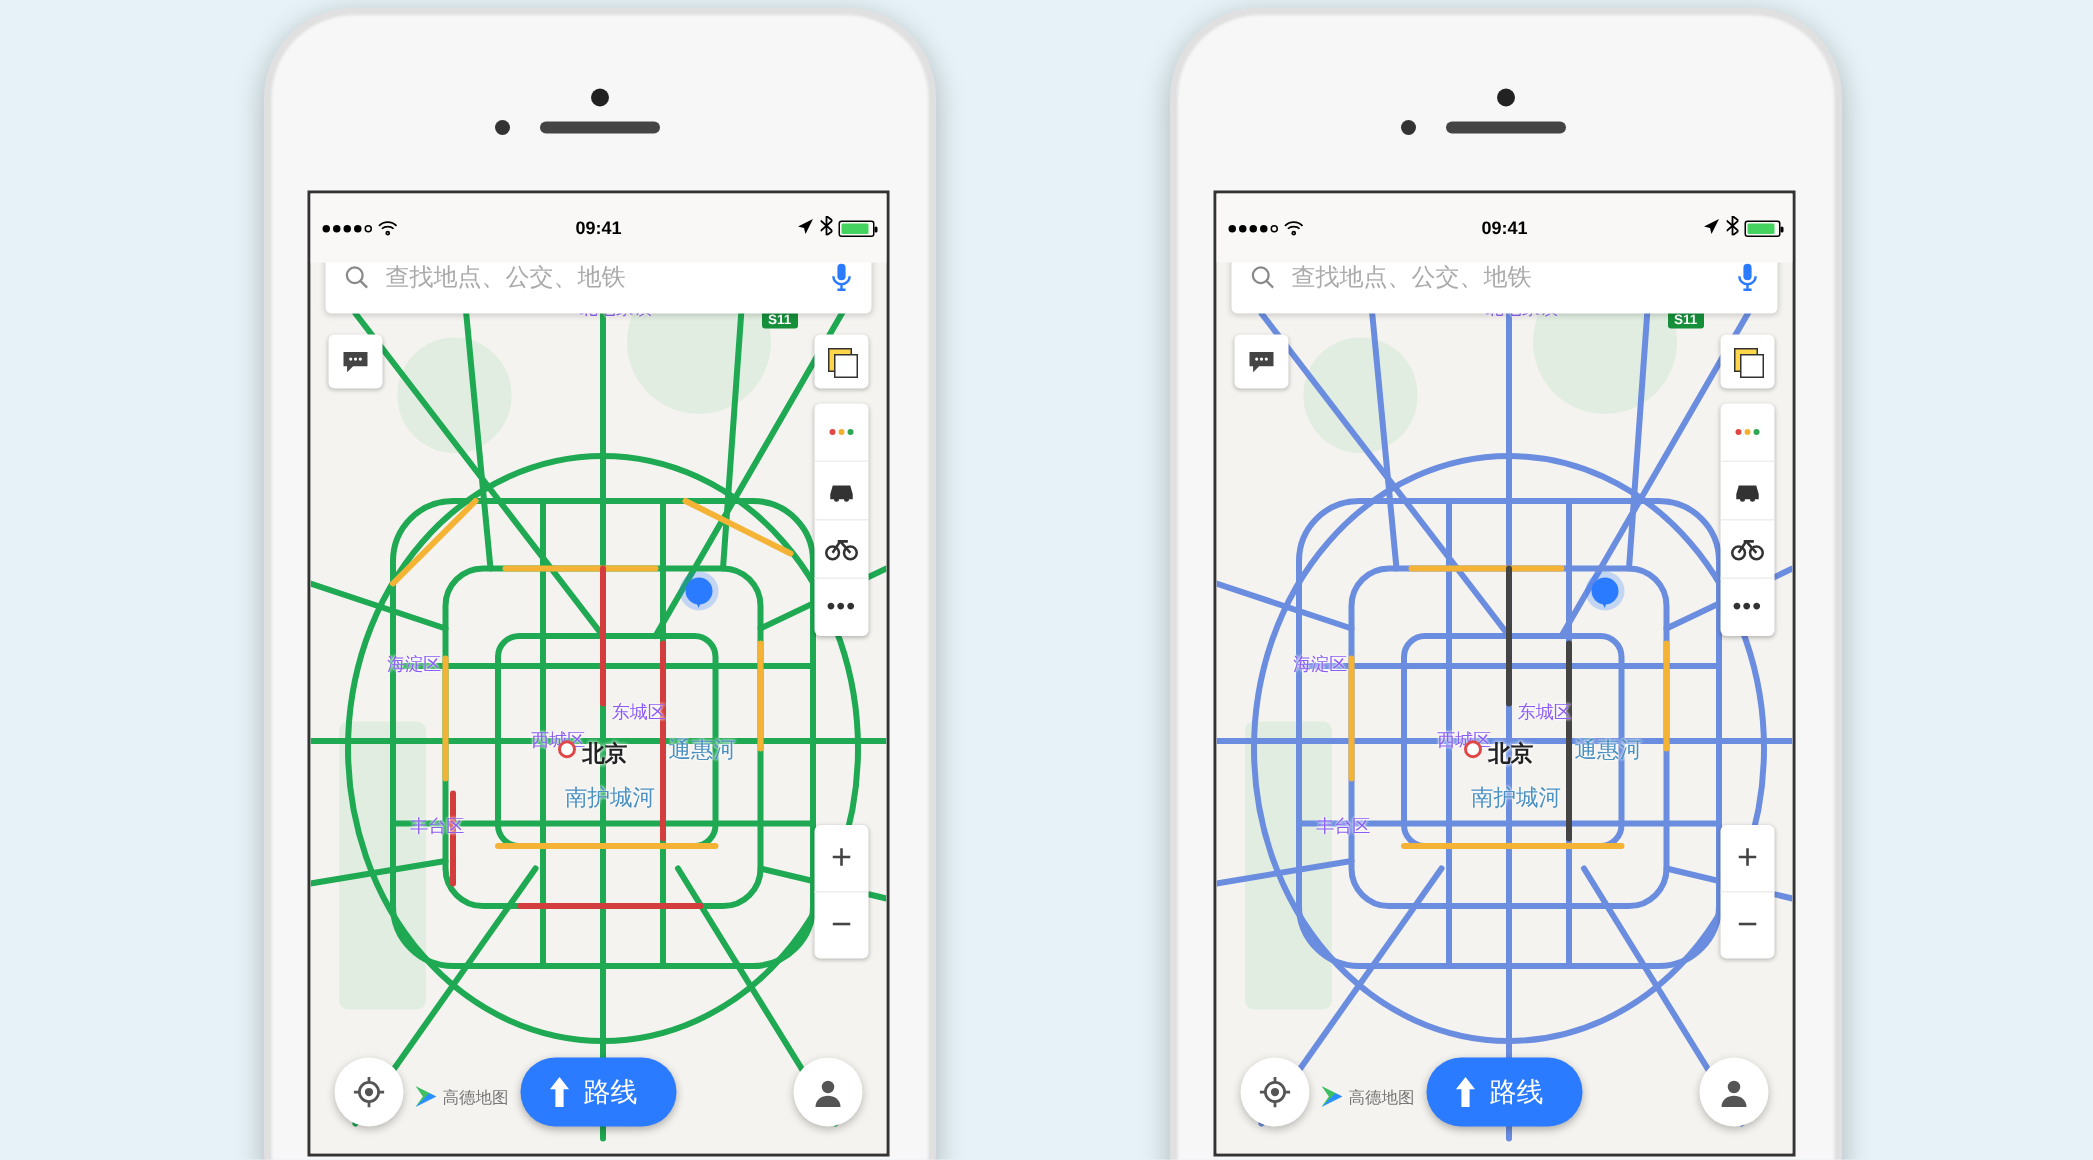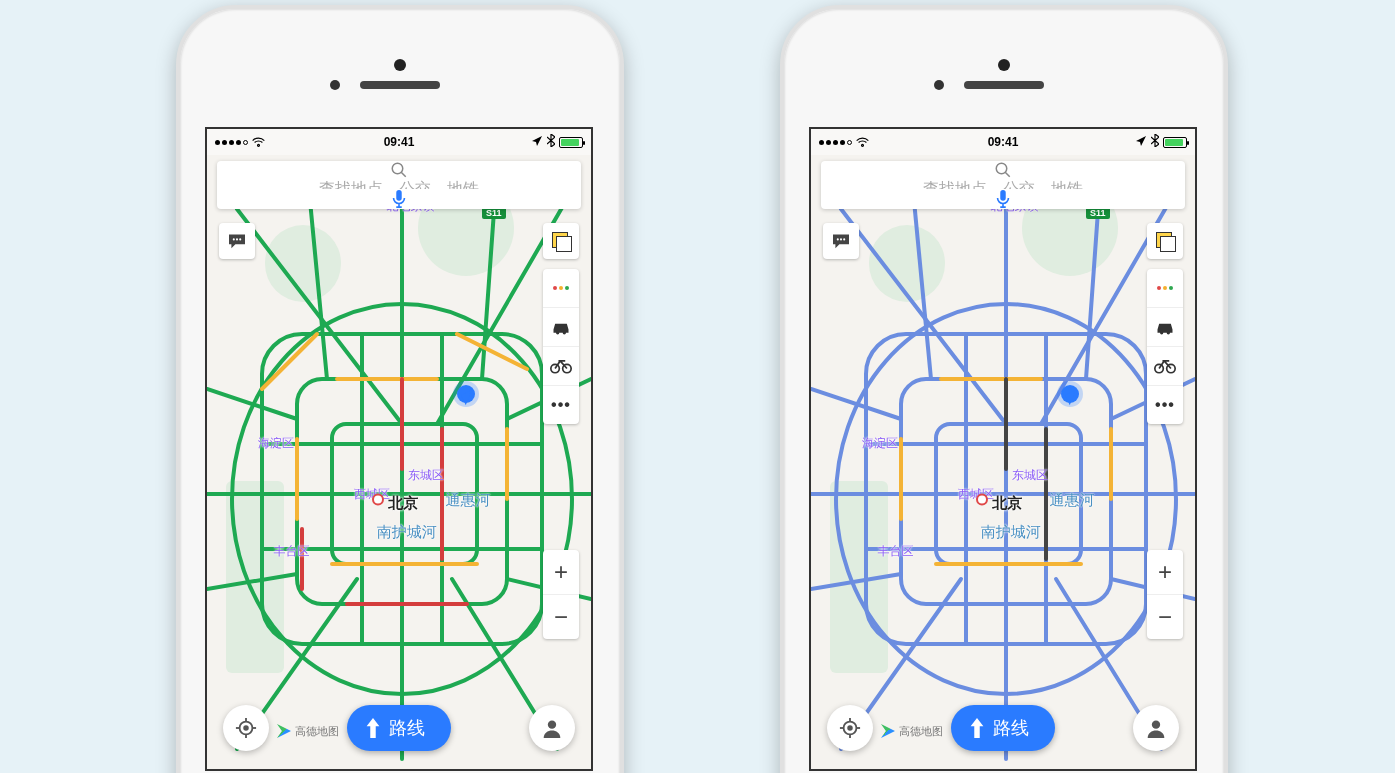--- a/index.html
+++ b/index.html
@@ -58,21 +58,21 @@
     border: 2px solid #333;
     overflow: hidden;
   }
 
   
   .statusbar {
     position: absolute;
     top: 0; left: 0; right: 0;
     height: 22px;
     display: flex; align-items: center;
-    padding: 2px 8px;
+    padding: 12px 8px;
     font-size: 12px;
     color: #000;
     background: #f9f8f6;
     z-index: 20;
   }
   .statusbar .sig { display:flex; align-items:center; gap:2px; }
   .statusbar .dot { width:5px;height:5px;border-radius:50%;background:#000; }
   .statusbar .dot.off { background:none;border:1px solid #000;box-sizing:border-box; }
   .statusbar .wifi { margin-left:4px; }
   .statusbar .wifi svg{width:13px;height:11px;display:block;}
@@ -89,21 +89,20 @@
   .searchbar {
     position:absolute;
     top: 32px; left: 10px; right: 10px;
     height: 48px;
     background:#fff;
     border-radius: 4px;
     box-shadow: 0 1px 4px rgba(0,0,0,.2);
     display:flex; align-items:center;
     padding: 0 12px;
     z-index: 15;
-    flex-direction: column;
   }
   .searchbar .mag svg{width:18px;height:18px;display:block;stroke:#888;fill:none;stroke-width:2;}
   .searchbar .ph { flex:1; margin:0 10px; color:#aaa; font-size:16px; white-space:nowrap; overflow:hidden; text-overflow:ellipsis;}
   .searchbar .mic svg{width:16px;height:20px;display:block;fill:#2a7bff;}
 
   
   .speech-btn, .layers-btn {
     position:absolute;
     top: 94px;
     width: 36px; height: 36px;
@@ -242,20 +241,21 @@
     white-space:nowrap;
     z-index:8;
   }
 
   .hwy-badge{
     position:absolute;
     background:#158f3a;color:#fff;
     font-size:9px;font-weight:bold;
     padding:1px 4px;border-radius:2px;
     z-index:8;
+    margin-left:26px;
   }
 </style>
 </head>
 <body>
 
 <div class="stage">
 
   <div class="phone left">
     <div class="camera"></div>
     <div class="sensor"></div>

